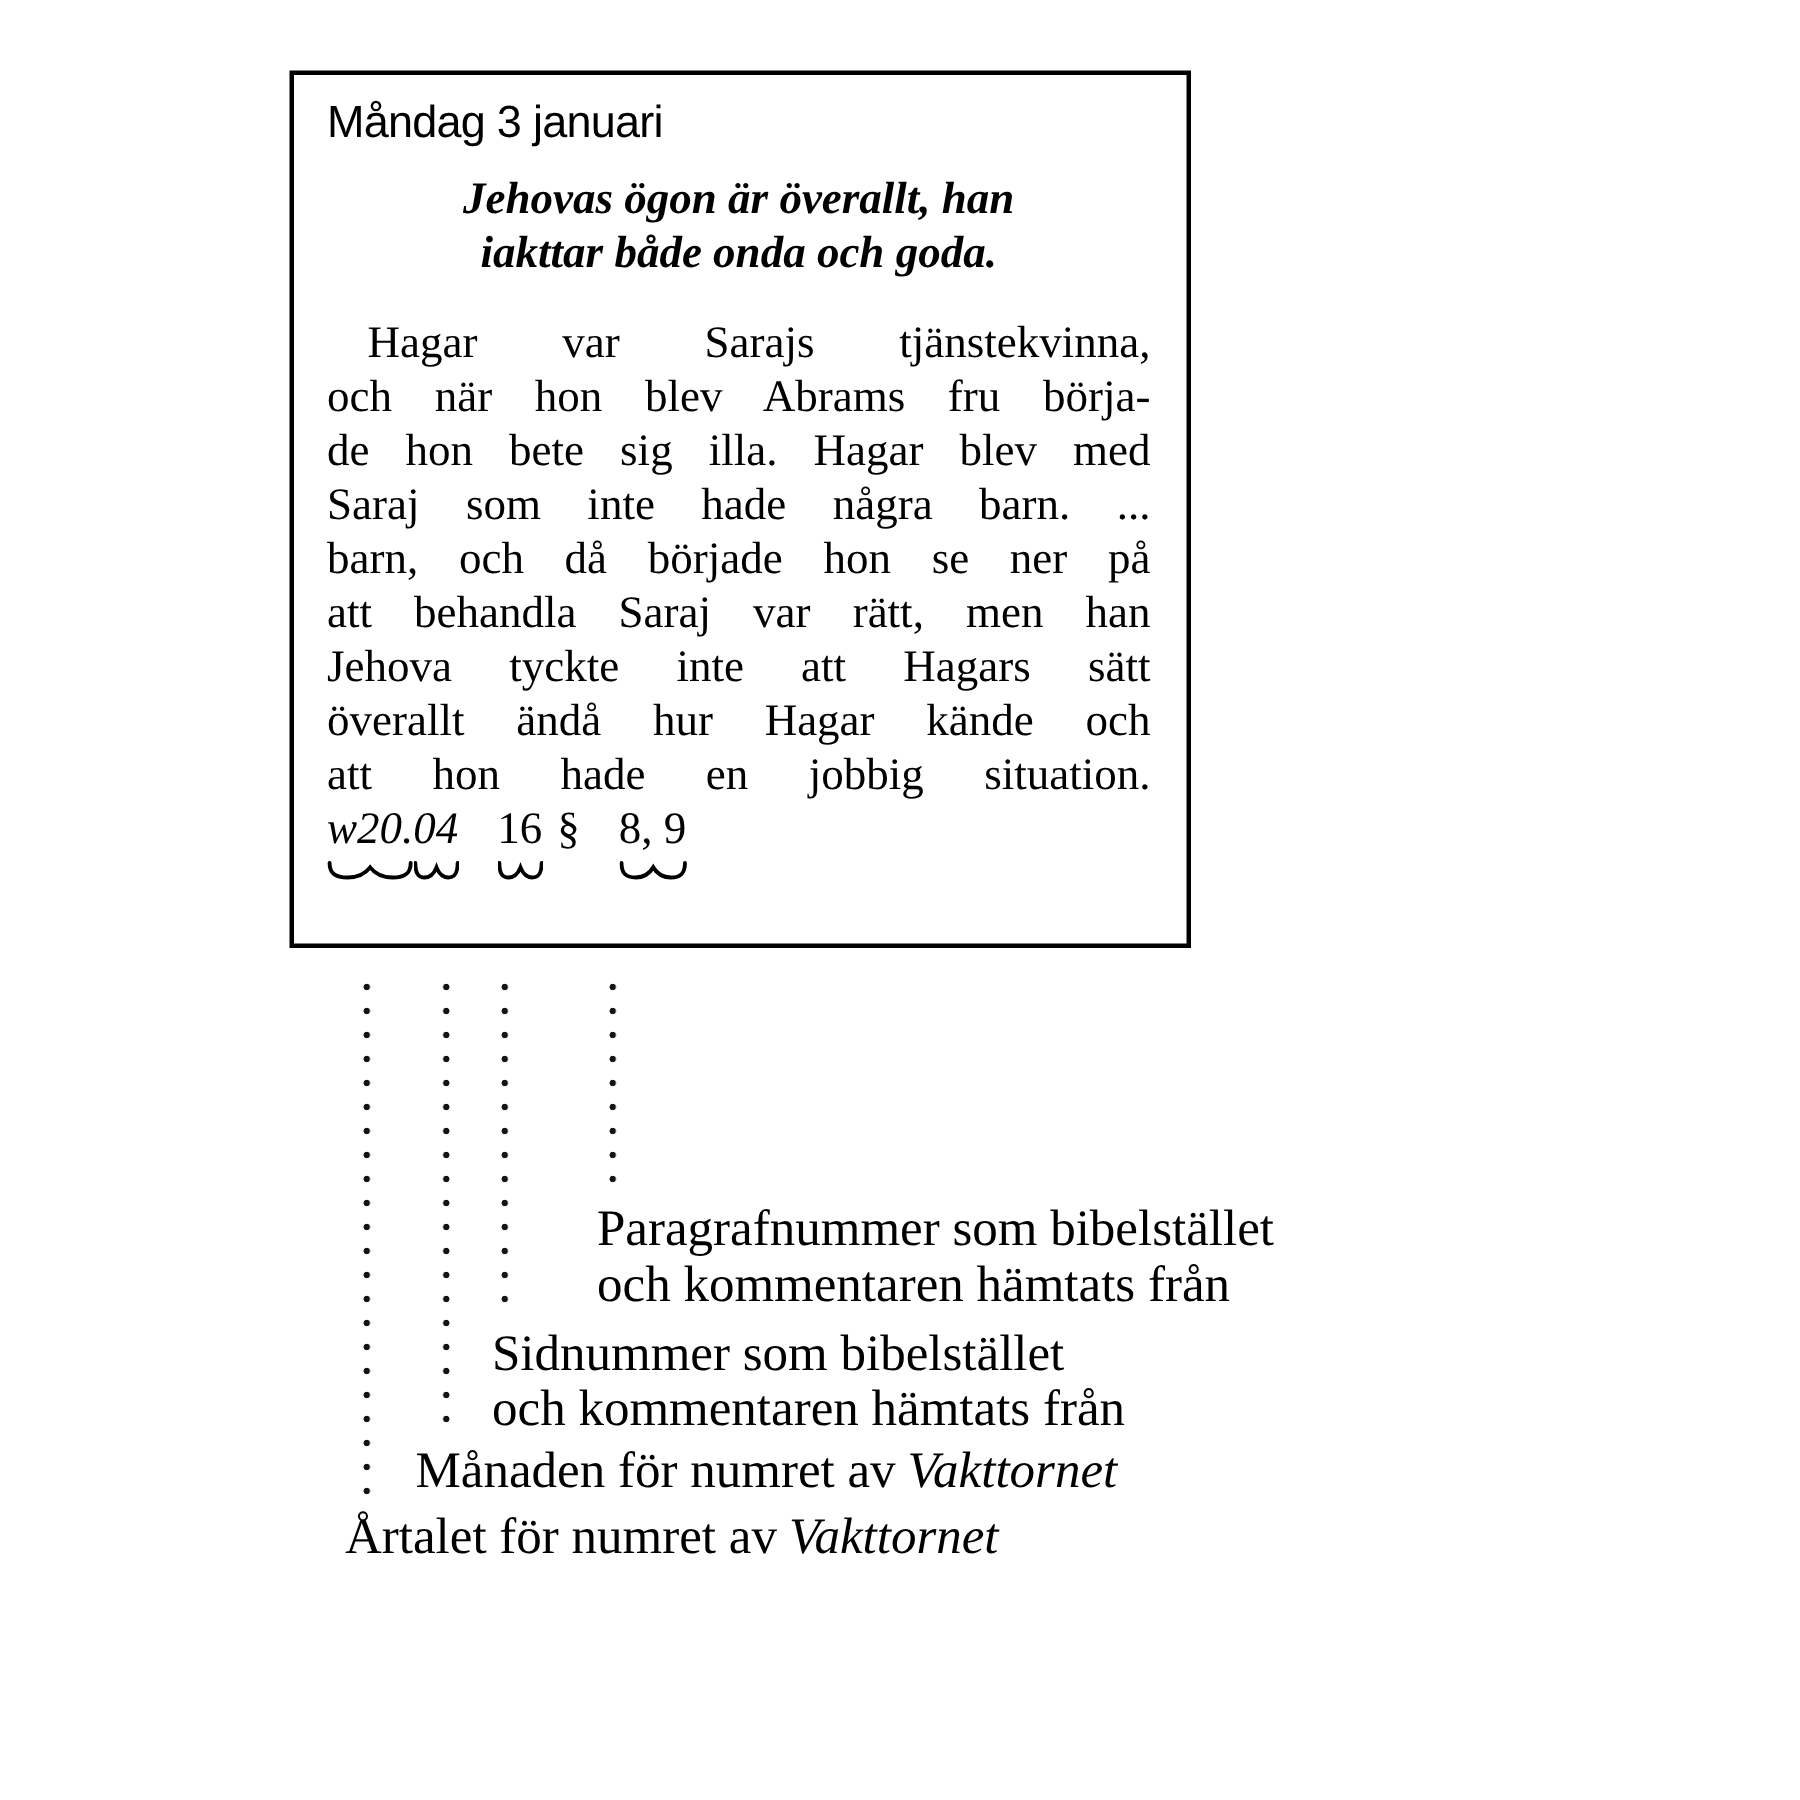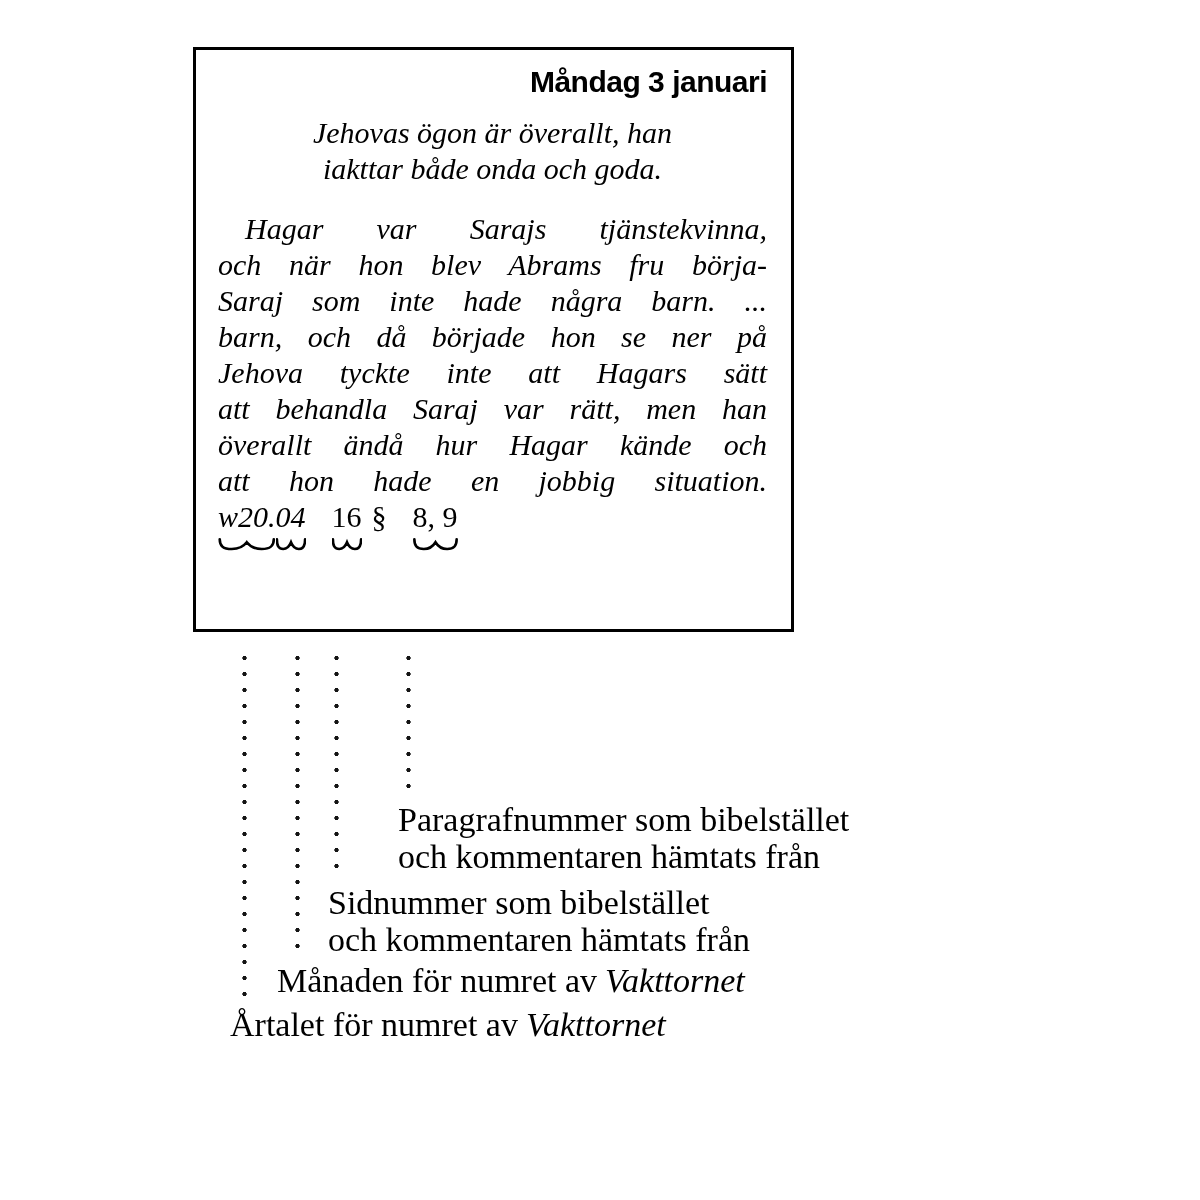--- a/index.html
+++ b/index.html
@@ -6,28 +6,28 @@
   body{background:#ffffff;font-family:"Liberation Serif",serif;color:#000;}
   .canvas{position:relative;width:1200px;height:1200px;background:#ffffff;overflow:hidden;}
 
   
   .card{
     position:absolute;left:193px;top:47px;width:601px;height:585px;
     border:3px solid #000;box-sizing:border-box;
     padding:15px 24px 0 22px;background:#ffffff;
   }
   .date-heading{
-    font-family:"Liberation Sans",sans-serif;font-weight:bold;
-    font-size:30px;line-height:34px;text-align:right;letter-spacing:-0.5px;
+    font-family:"Liberation Sans",sans-serif;font-weight:normal;
+    font-size:30px;line-height:34px;text-align:left;letter-spacing:-0.5px;
   }
-  .scripture{margin-top:16px;font-style:italic;font-weight:normal;
+  .scripture{margin-top:16px;font-style:italic;font-weight:bold;
     font-size:30px;line-height:36px;text-align:center;}
   .scripture .sline{display:block;}
   .comment{margin-top:24px;font-size:30px;line-height:36px;}
-  .bline{text-align:justify;text-align-last:justify;font-style:italic;}
+  .bline{text-align:justify;text-align-last:justify;}
   .bline.indent{text-indent:27px;}
 
   
   .cite-line{font-size:30px;line-height:36px;text-align:left;white-space:nowrap;}
   .cite-line .ital{font-style:italic;}
   .seg{position:relative;display:inline-block;}
   .seg.sp{margin-left:26px;}
   .sep{margin-left:10px;}
   .brace{position:absolute;left:0;top:38px;width:100%;height:15px;display:block;}
 
@@ -59,24 +59,25 @@
     <div class="date-heading">Måndag 3 januari</div>
 
     <div class="scripture">
       <span class="sline">Jehovas ögon är överallt, han</span>
       <span class="sline">iakttar både onda och goda.</span>
     </div>
 
     <div class="comment">
       <div class="bline indent">Hagar var Sarajs tjänstekvinna,</div>
       <div class="bline">och när hon blev Abrams fru börja-</div>
+      <div class="bline">de hon bete sig illa. Hagar blev med</div>
       <div class="bline">Saraj som inte hade några barn. ...</div>
       <div class="bline">barn, och då började hon se ner på</div>
+      <div class="bline">att behandla Saraj var rätt, men han</div>
       <div class="bline">Jehova tyckte inte att Hagars sätt</div>
-      <div class="bline">att behandla Saraj var rätt, men han</div>
       <div class="bline">överallt ändå hur Hagar kände och</div>
       <div class="bline">att hon hade en jobbig situation.</div>
 
       <div class="cite-line">
         <span class="seg">
           <span class="ital">w20.</span>
           <svg class="brace" viewBox="0 0 100 20" preserveAspectRatio="none">
             <path d="M 3 3 C 3 12, 9 16, 24 16 C 35 16, 43 14, 50 7 C 57 14, 65 16, 76 16 C 91 16, 97 12, 97 3" fill="none" stroke="#000" stroke-width="2.6" stroke-linecap="round" vector-effect="non-scaling-stroke"></path>
           </svg>
         </span><span class="seg">

